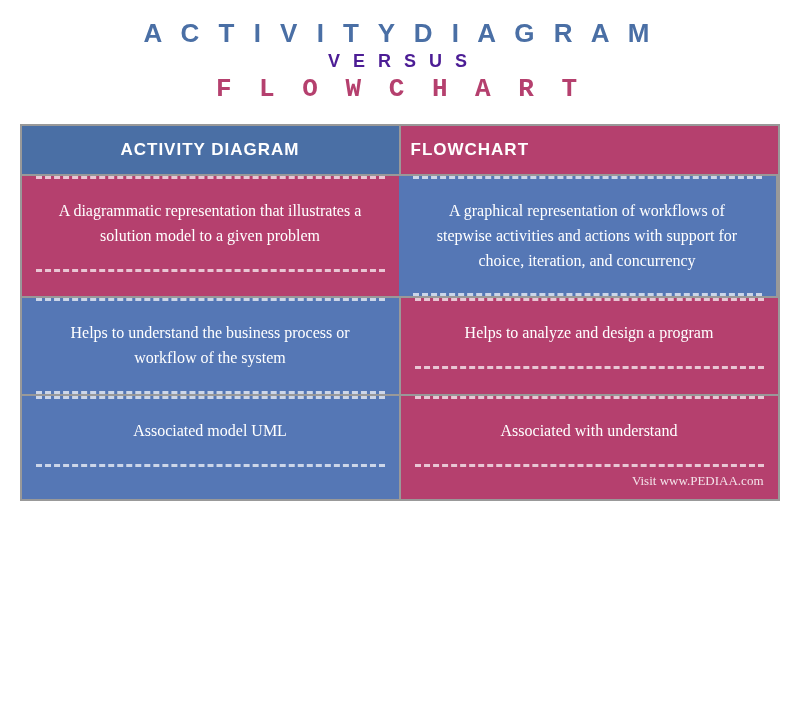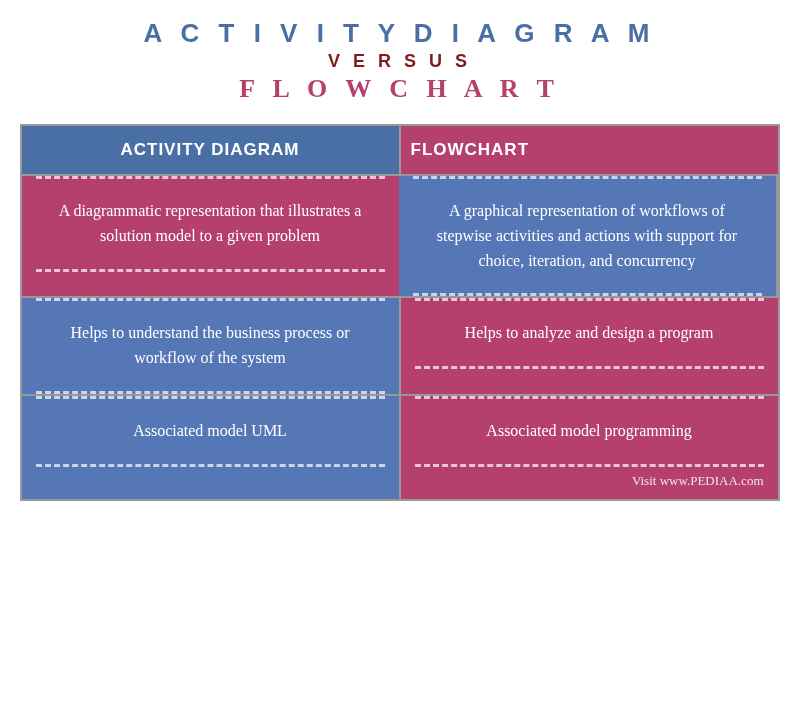--- a/index.html
+++ b/index.html
@@ -35,31 +35,31 @@
       font-weight: bold;
       letter-spacing: 6px;
       color: #4a6fa5;
       font-family: Arial, sans-serif;
     }
 
     .title-versus {
       font-size: 18px;
       font-weight: bold;
       letter-spacing: 4px;
-      color: #7f1d1d;
+      color: #4c1d95;
       font-family: Arial, sans-serif;
       margin: 2px 0;
     }
 
     .title-flowchart {
       font-size: 26px;
       font-weight: bold;
       letter-spacing: 6px;
       color: #b5406e;
-      font-family: Liberation Serif, serif;
+      font-family: Liberation Mono, monospace;
     }
 
     .comparison-table {
       width: 760px;
       margin: 14px auto 0;
       border: 2px solid #999;
       display: flex;
       flex-direction: column;
     }
 
@@ -178,20 +178,20 @@
     </div>
 
     <div class="cell-row-wrapper">
       <div class="cell-block cell-block-left">
         <div class="dash-line"></div>
         <div class="cell-text">Associated model UML</div>
         <div class="dash-line"></div>
       </div>
       <div class="cell-block cell-block-right">
         <div class="dash-line"></div>
-        <div class="cell-text">Associated model programming</div>
+        <div class="cell-text">Associated with understand</div>
         <div class="dash-line"></div>
         <div class="footer-text">Visit www.PEDIAA.com</div>
       </div>
     </div>
 
   </div>
 </div>
 
 </body></html>

